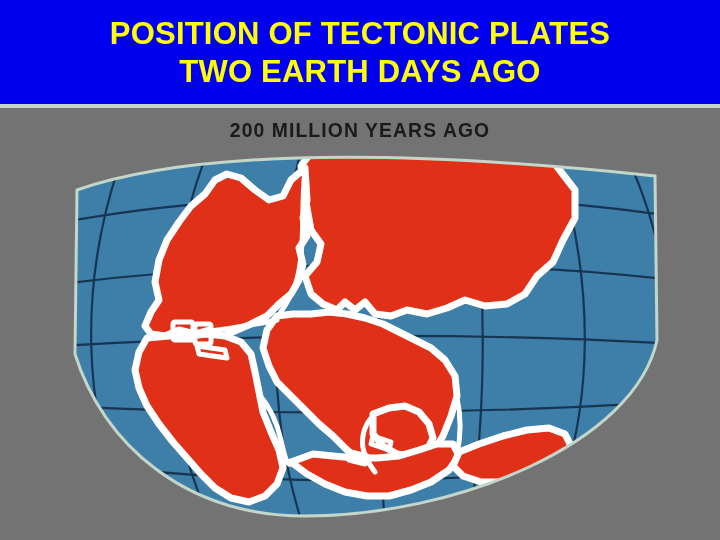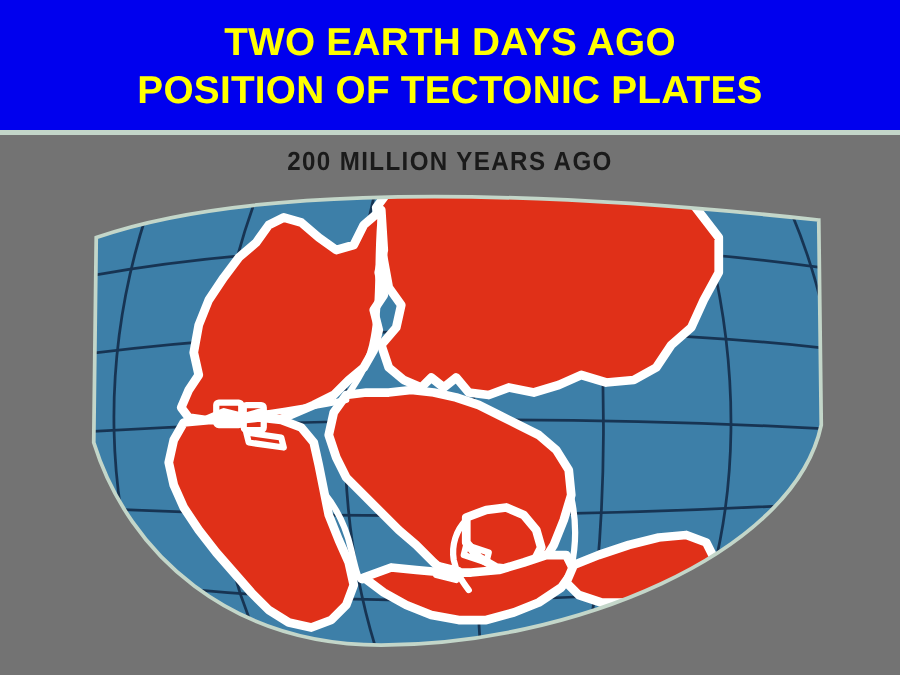--- a/index.html
+++ b/index.html
@@ -71,22 +71,22 @@
     height: 400px;
   }
   #map-figure svg { display: block; }
 </style>
 </head>
 <body>
 
 <div id="slide">
 
   <div id="title-banner">
+    <div class="title-line">POSITION OF TECTONIC PLATES</div>
     <div class="title-line">TWO EARTH DAYS AGO</div>
-    <div class="title-line">POSITION OF TECTONIC PLATES</div>
   </div>
 
   <div id="figure-area">
 
     <div id="map-caption">200 MILLION YEARS AGO</div>
 
     <div id="map-figure">
       <svg viewBox="0 0 620 400" width="620" height="400" xmlns="http://www.w3.org/2000/svg">
         <defs>
 

